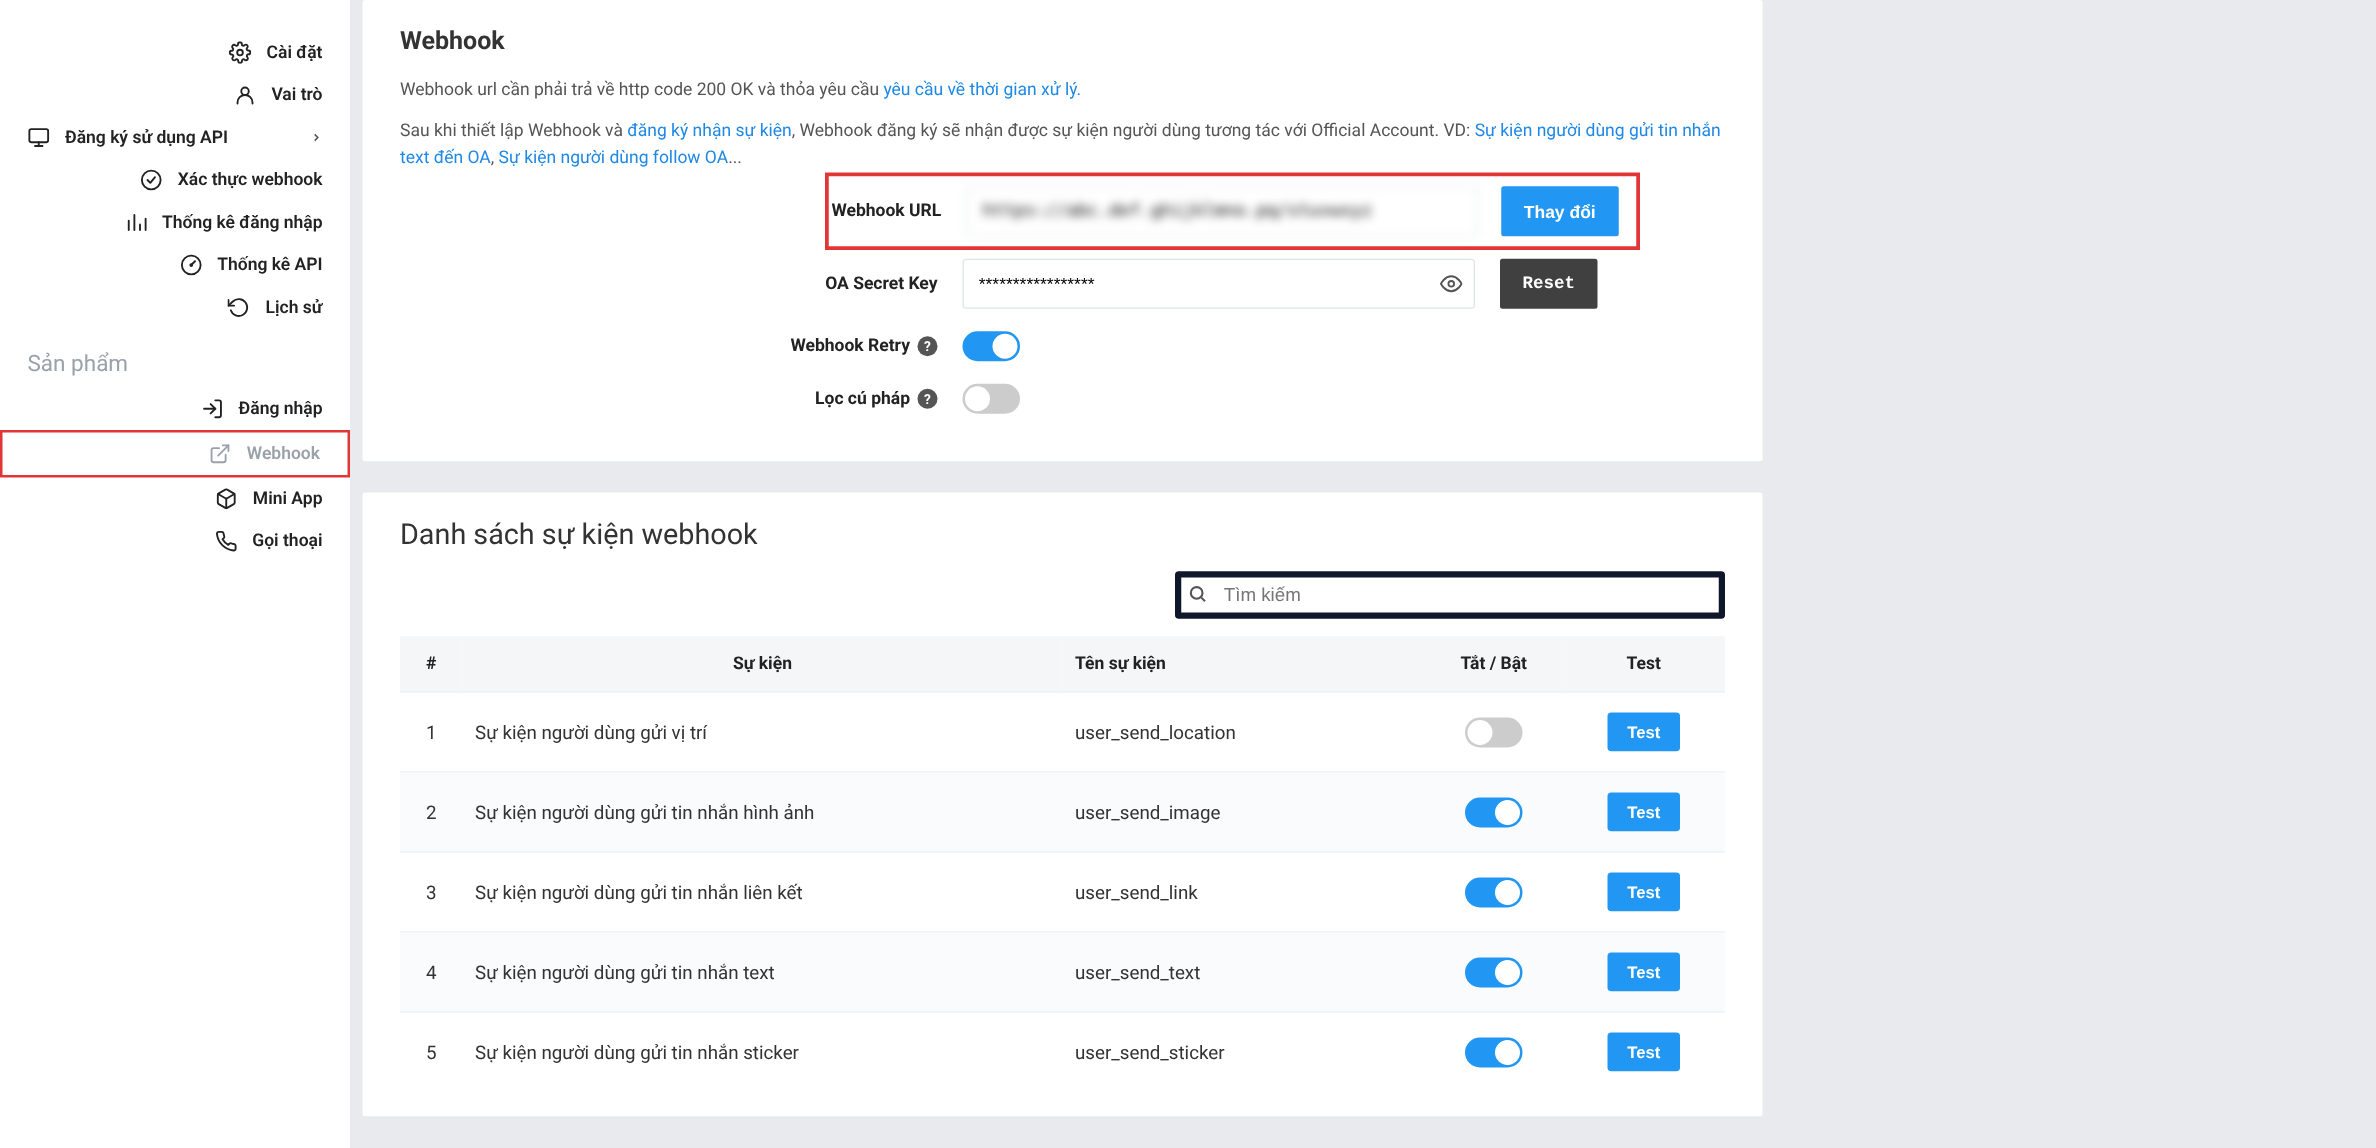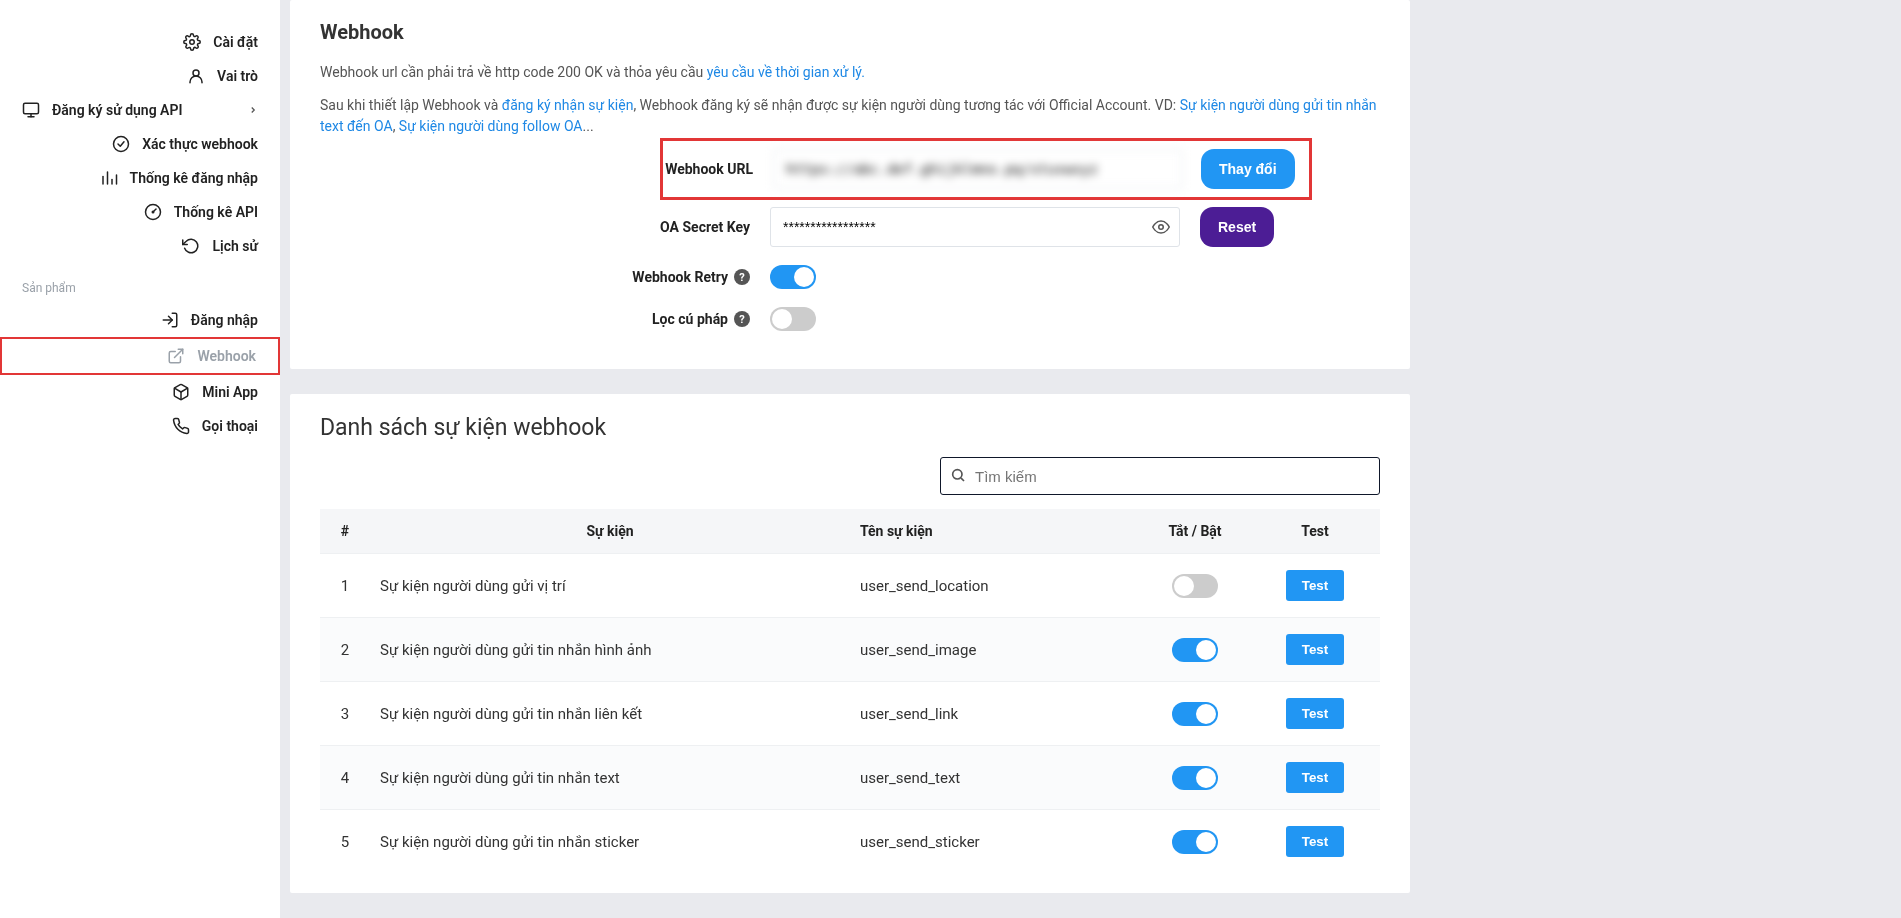--- a/index.html
+++ b/index.html
@@ -3,44 +3,44 @@
 <meta charset="utf-8">
 <style>
   * { box-sizing: border-box; margin: 0; padding: 0; }
   body { font-family: -apple-system, BlinkMacSystemFont, "Segoe UI", Roboto, Arial, sans-serif; font-size: 14px; color: #333; background: #e9eaee; }
   .layout { display: flex; min-height: 918px; }
   .sidebar { width: 280px; background: #fff; padding: 25px 0 0 0; flex-shrink: 0; }
   .nav-item { display: flex; align-items: center; padding: 8px 22px; cursor: pointer; font-weight: 600; color: #222; justify-content: flex-end; }
   .nav-item .ico { width: 18px; margin-right: 12px; display: inline-flex; align-items: center; justify-content: center; }
   .nav-item .chev { margin-left: auto; color: #555; }
   .nav-item.dim { color: #9aa1a9; font-weight: 600; }
-  .section-label { padding: 18px 22px 8px 22px; color: #9aa1a9; font-size: 12px; }
+  .section-label { padding: 18px 22px 8px 22px; color: #9aa1a9; font-size: 18px; }
   .highlight-side { border: 2px solid #e23636; }
   .main { flex: 1; padding: 0 10px 20px 10px; max-width: 1140px; }
   .card { background: #fff; border-radius: 2px; padding: 20px 30px; margin-bottom: 25px; }
   .card h2 { font-size: 20px; font-weight: 700; margin-bottom: 18px; }
   .info-line { color: #555; font-size: 14px; margin-bottom: 12px; line-height: 1.5; }
   .info-line a { color: #1e88e5; text-decoration: none; }
   .form-row { display: flex; align-items: center; margin-bottom: 18px; }
   .form-row .lbl { width: 380px; text-align: right; padding-right: 20px; font-weight: 700; color: #222; display: flex; align-items: center; justify-content: flex-end; }
   .form-row .lbl .q { margin-left: 6px; }
   .form-row input[type=text], .form-row input[type=password] { width: 410px; height: 40px; border: 1px solid #dfe3e8; border-radius: 3px; padding: 0 12px; font-size: 14px; background: #fff; }
   .blurred { filter: blur(4px); font-family: monospace; }
   .eye-icon { margin-left: -28px; margin-right: 12px; color: #555; cursor: pointer; position: relative; z-index: 2; }
-  .btn { display: inline-flex; align-items: center; justify-content: center; height: 40px; padding: 0 18px; border: none; border-radius: 13px; font-weight: 700; font-size: 14px; cursor: pointer; margin-left: 18px; }
+  .btn { display: inline-flex; align-items: center; justify-content: center; height: 40px; padding: 0 18px; border: none; border-radius: 2px; font-weight: 700; font-size: 14px; cursor: pointer; margin-left: 18px; }
   .btn-primary { background: #2196f3; color: #fff; }
-  .btn-light { background: #4c1d95; color: #fff; }
+  .btn-light { background: #404040; color: #fff; font-family: Liberation Mono, monospace; }
   .toggle { position: relative; width: 46px; height: 24px; border-radius: 24px; background: #ccc; cursor: pointer; }
   .toggle .knob { position: absolute; width: 20px; height: 20px; border-radius: 50%; background: #fff; top: 2px; left: 2px; transition: left .15s; }
   .toggle.on { background: #2196f3; }
   .toggle.on .knob { left: 24px; }
   .highlight-box { border: 3px solid #e23636; padding: 8px 0; margin: -11px 0 7px -10px; width: 652px; }
   .subhead { font-size: 23px; font-weight: 400; margin-bottom: 16px; }
   .search-wrap { margin-left: auto; width: 440px; position: relative; margin-bottom: 14px; }
-  .search-wrap input { width: 100%; height: 38px; border: 1px solid #0f172a; border-radius: 3px; padding: 0 12px 0 34px; font-size: 15px; }
+  .search-wrap input { width: 100%; height: 38px; border: 5px solid #0f172a; border-radius: 3px; padding: 0 12px 0 34px; font-size: 15px; }
   .search-wrap .mag { position: absolute; left: 10px; top: 10px; color: #555; }
   table { width: 100%; border-collapse: collapse; }
   thead th { background: #f5f6f8; font-weight: 700; color: #222; padding: 14px 10px; font-size: 14px; text-align: center; }
   tbody td { padding: 16px 10px; border-top: 1px solid #eef0f2; font-size: 15px; color: #333; vertical-align: middle; }
   tbody tr:nth-child(even) td { background: #fafbfc; }
   .col-idx { width: 50px; text-align: center; }
   .col-event { text-align: left; }
   .col-name { text-align: left; width: 290px; }
   .col-toggle { width: 110px; text-align: center; }
   .col-test { width: 130px; text-align: center; }

